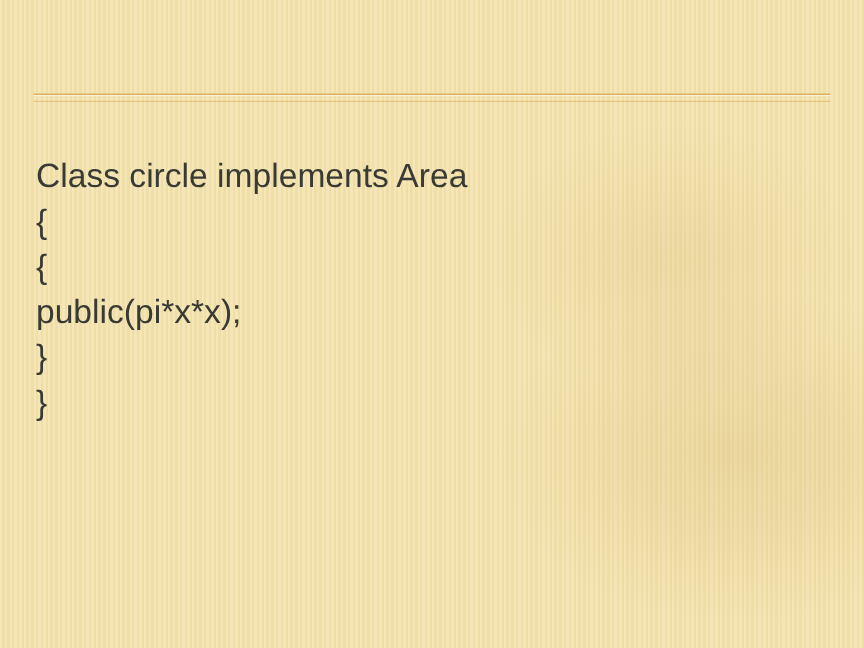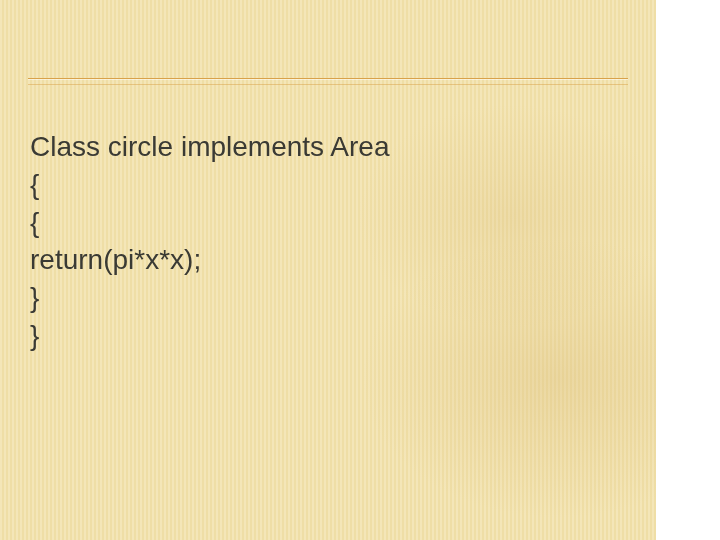--- a/index.html
+++ b/index.html
@@ -3,21 +3,21 @@
 <meta charset="utf-8">
 <style>
   html, body {
     margin: 0;
     padding: 0;
     width: 720px;
     height: 540px;
     overflow: hidden;
   }
   .slide {
-    width: 656px;
+    width: 720px;
     height: 540px;
     position: relative;
     background:
       radial-gradient(ellipse 280px 200px at 85% 70%, rgba(218,188,120,0.35) 0%, rgba(218,188,120,0) 70%),
       radial-gradient(ellipse 220px 160px at 78% 40%, rgba(218,188,120,0.25) 0%, rgba(218,188,120,0) 70%),
       repeating-linear-gradient(90deg,
         #f4e6b8 0px, #f4e6b8 2px,
         #efdea6 2px, #efdea6 4px),
       linear-gradient(180deg, #f3e3b0 0%, #f0dda0 100%);
     box-sizing: border-box;
@@ -56,17 +56,17 @@
 </head>
 <body>
 
 <div class="slide">
   <div class="rule"></div>
   <div class="rule2"></div>
   <div class="content">
     <div class="line">Class circle implements Area</div>
     <div class="line">{</div>
     <div class="line">{</div>
-    <div class="line">return(pi*x*x);</div>
+    <div class="line">public(pi*x*x);</div>
     <div class="line">}</div>
     <div class="line">}</div>
   </div>
 </div>
 
 </body></html>

